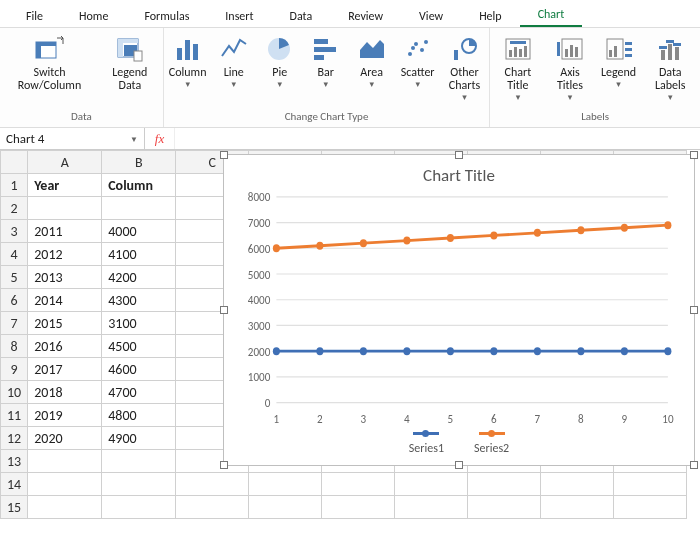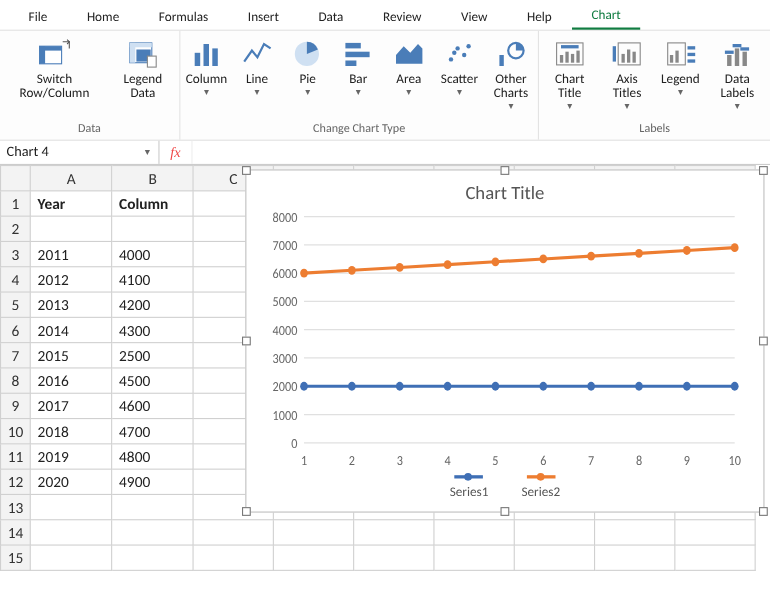--- a/index.html
+++ b/index.html
@@ -358,21 +358,21 @@
           <td class="colD "></td>
           <td class="colE "></td>
           <td class="colF "></td>
           <td class="colG "></td>
           <td class="colH "></td>
           <td class="colI "></td>
         </tr>
         <tr>
           <th class="rowhdr">7</th>
           <td class="colA right">2015</td>
-          <td class="colB right">2500</td>
+          <td class="colB right">3100</td>
           <td class="colC "></td>
           <td class="colD "></td>
           <td class="colE "></td>
           <td class="colF "></td>
           <td class="colG "></td>
           <td class="colH "></td>
           <td class="colI "></td>
         </tr>
         <tr>
           <th class="rowhdr">8</th>

